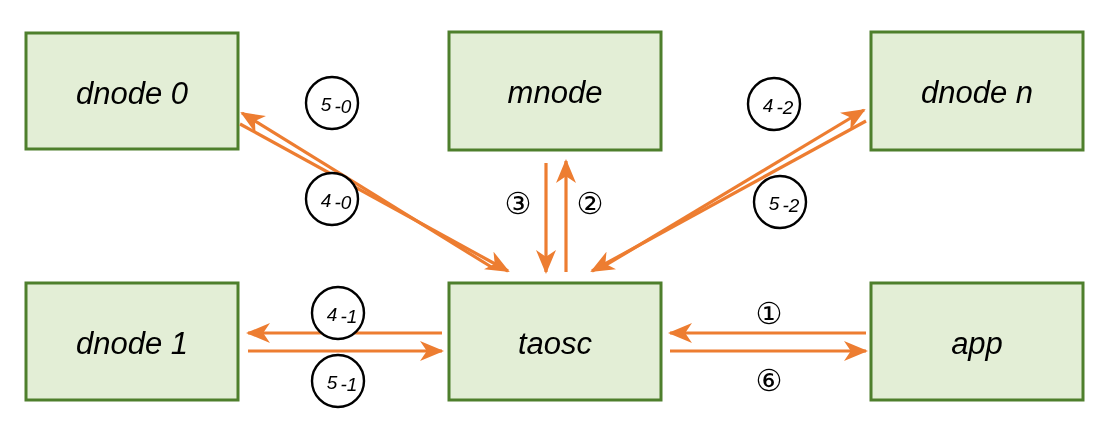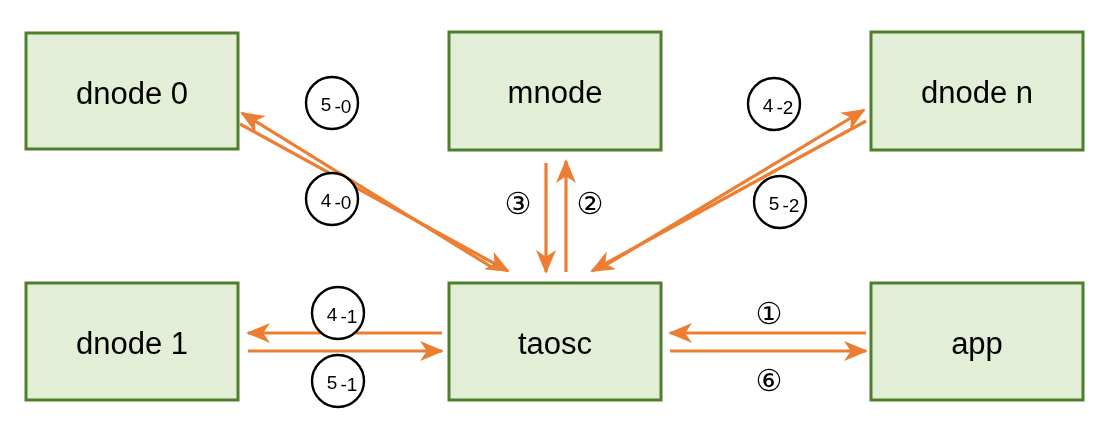--- a/index.html
+++ b/index.html
@@ -11,20 +11,21 @@
     width: 1114px;
     height: 438px;
     font-family: "Liberation Sans", sans-serif;
     overflow: hidden;
   }
   #diagram-root {
     position: relative;
     width: 1114px;
     height: 438px;
     background: #ffffff;
+    font-style: italic;
   }
   svg#diagram-svg {
     position: absolute;
     top: 0;
     left: 0;
     width: 1114px;
     height: 438px;
     display: block;
   }
   .node-box-rect {

